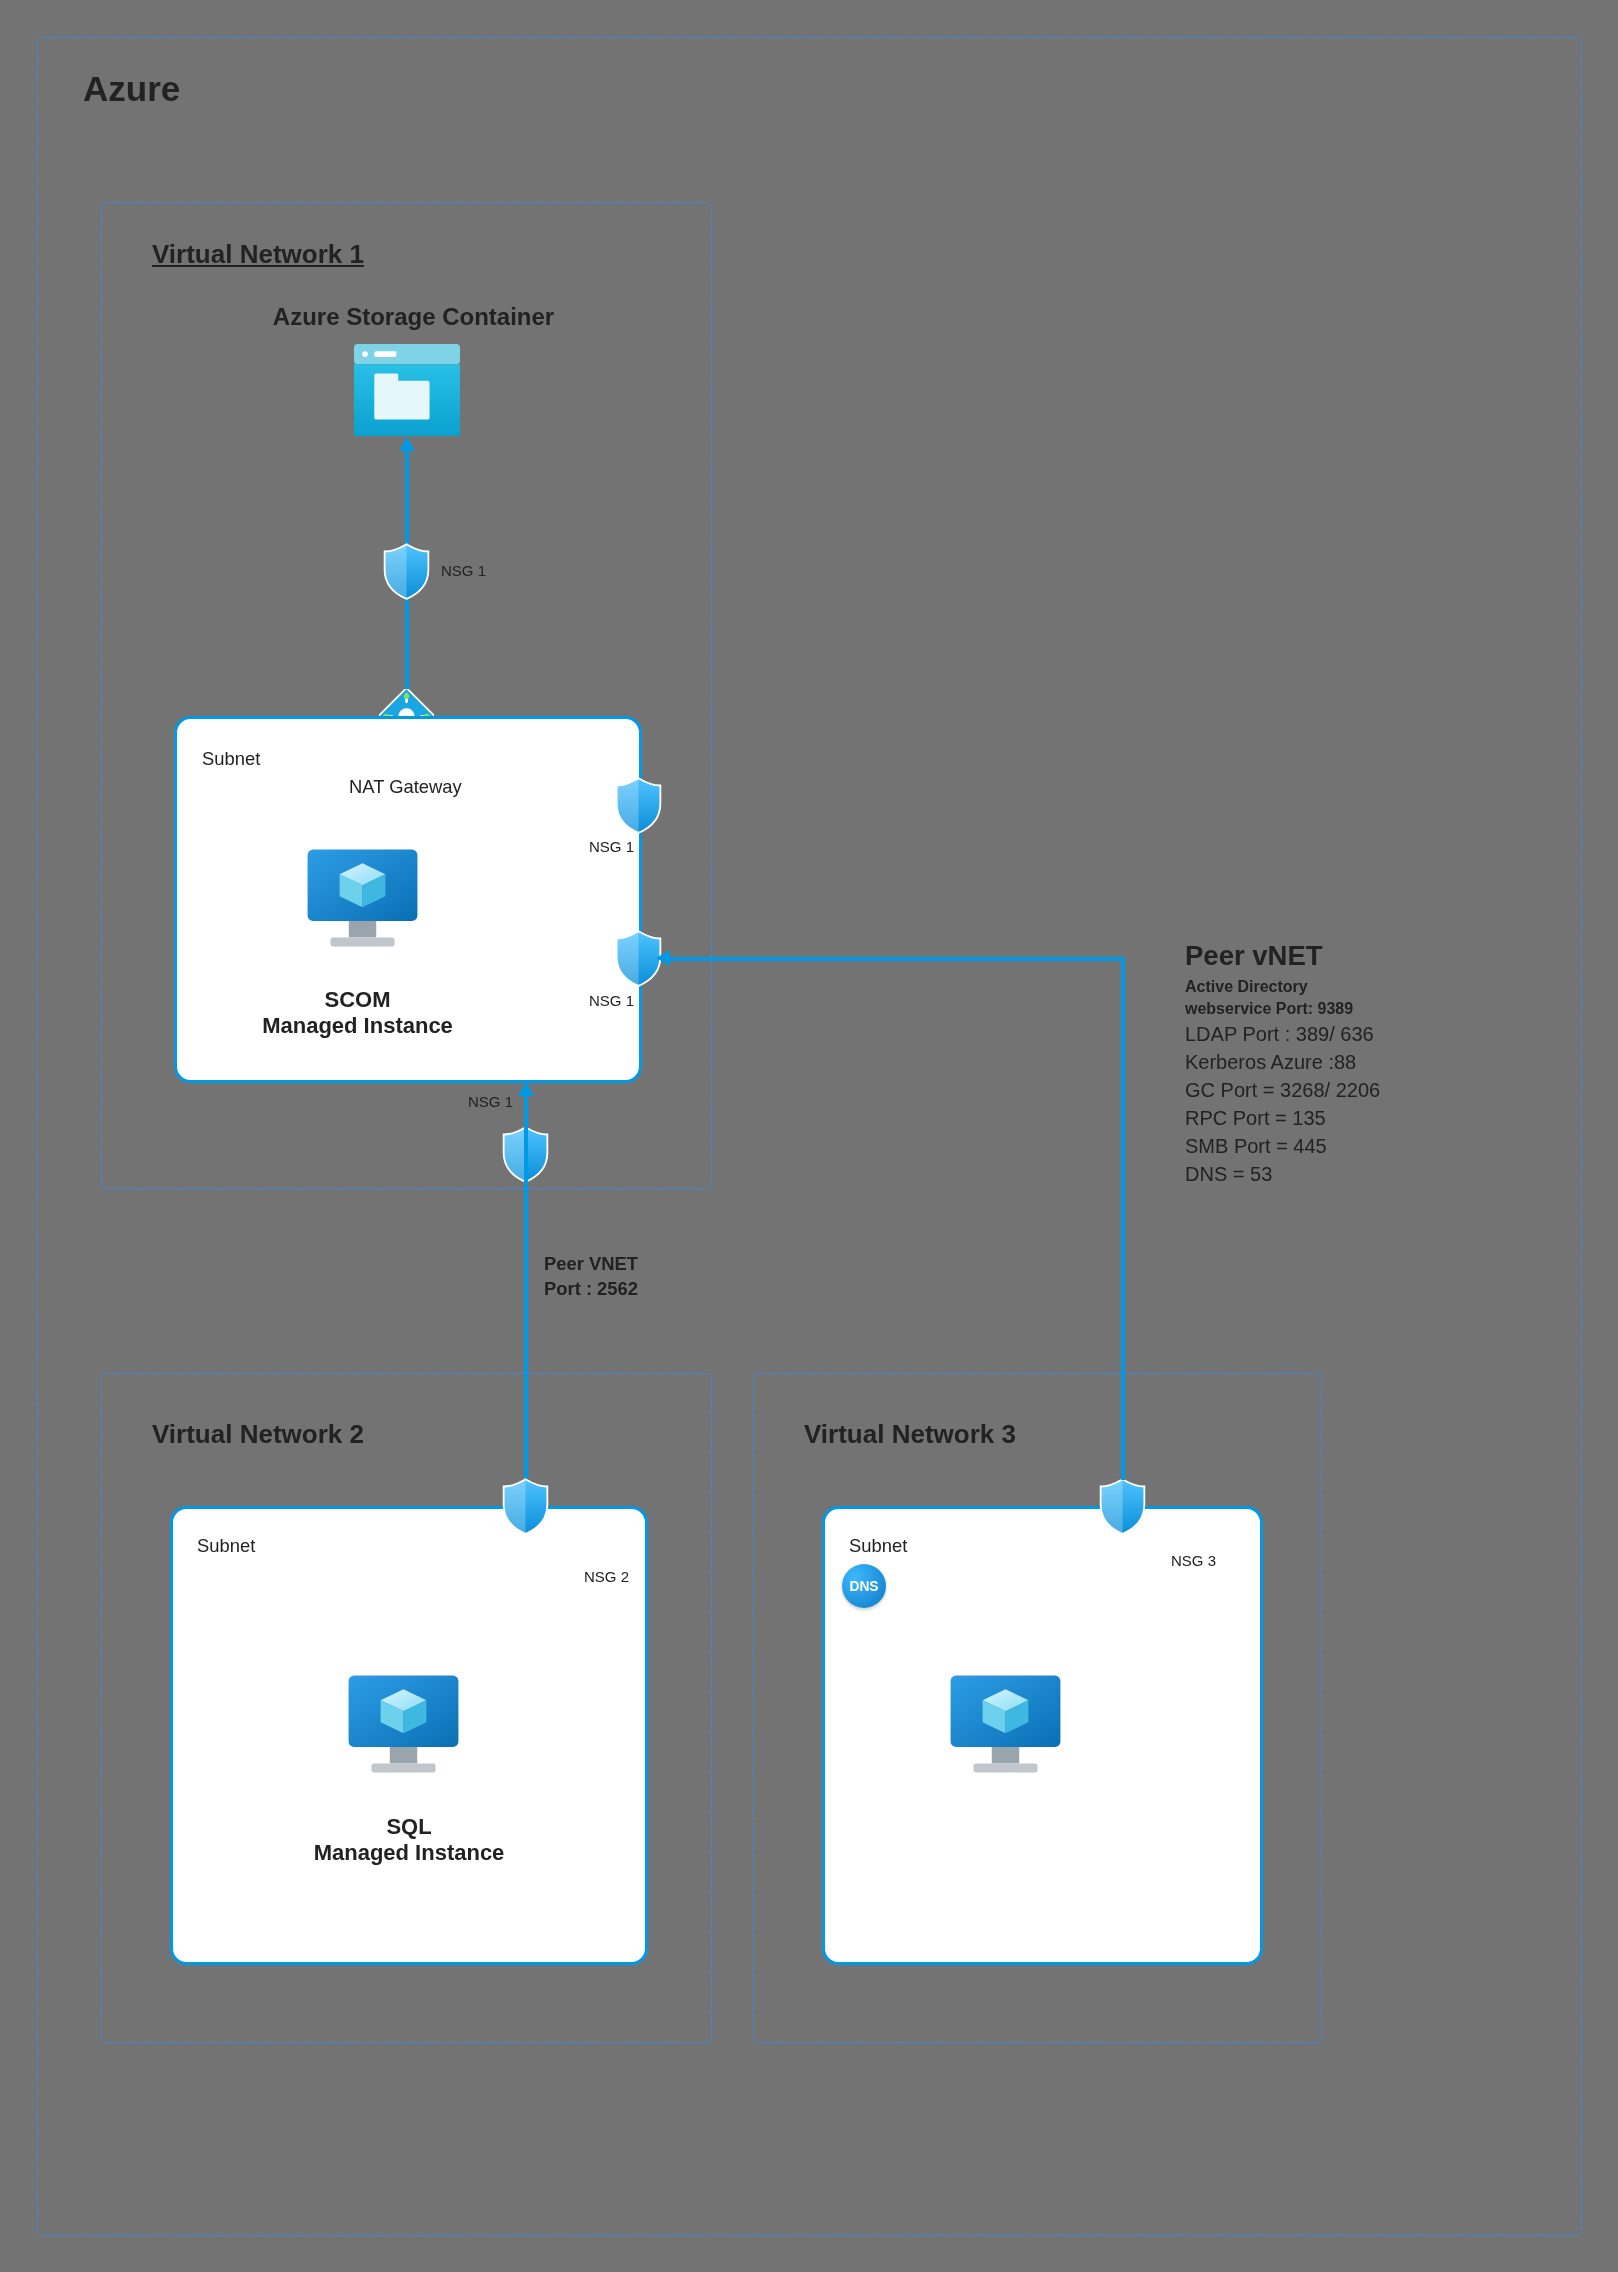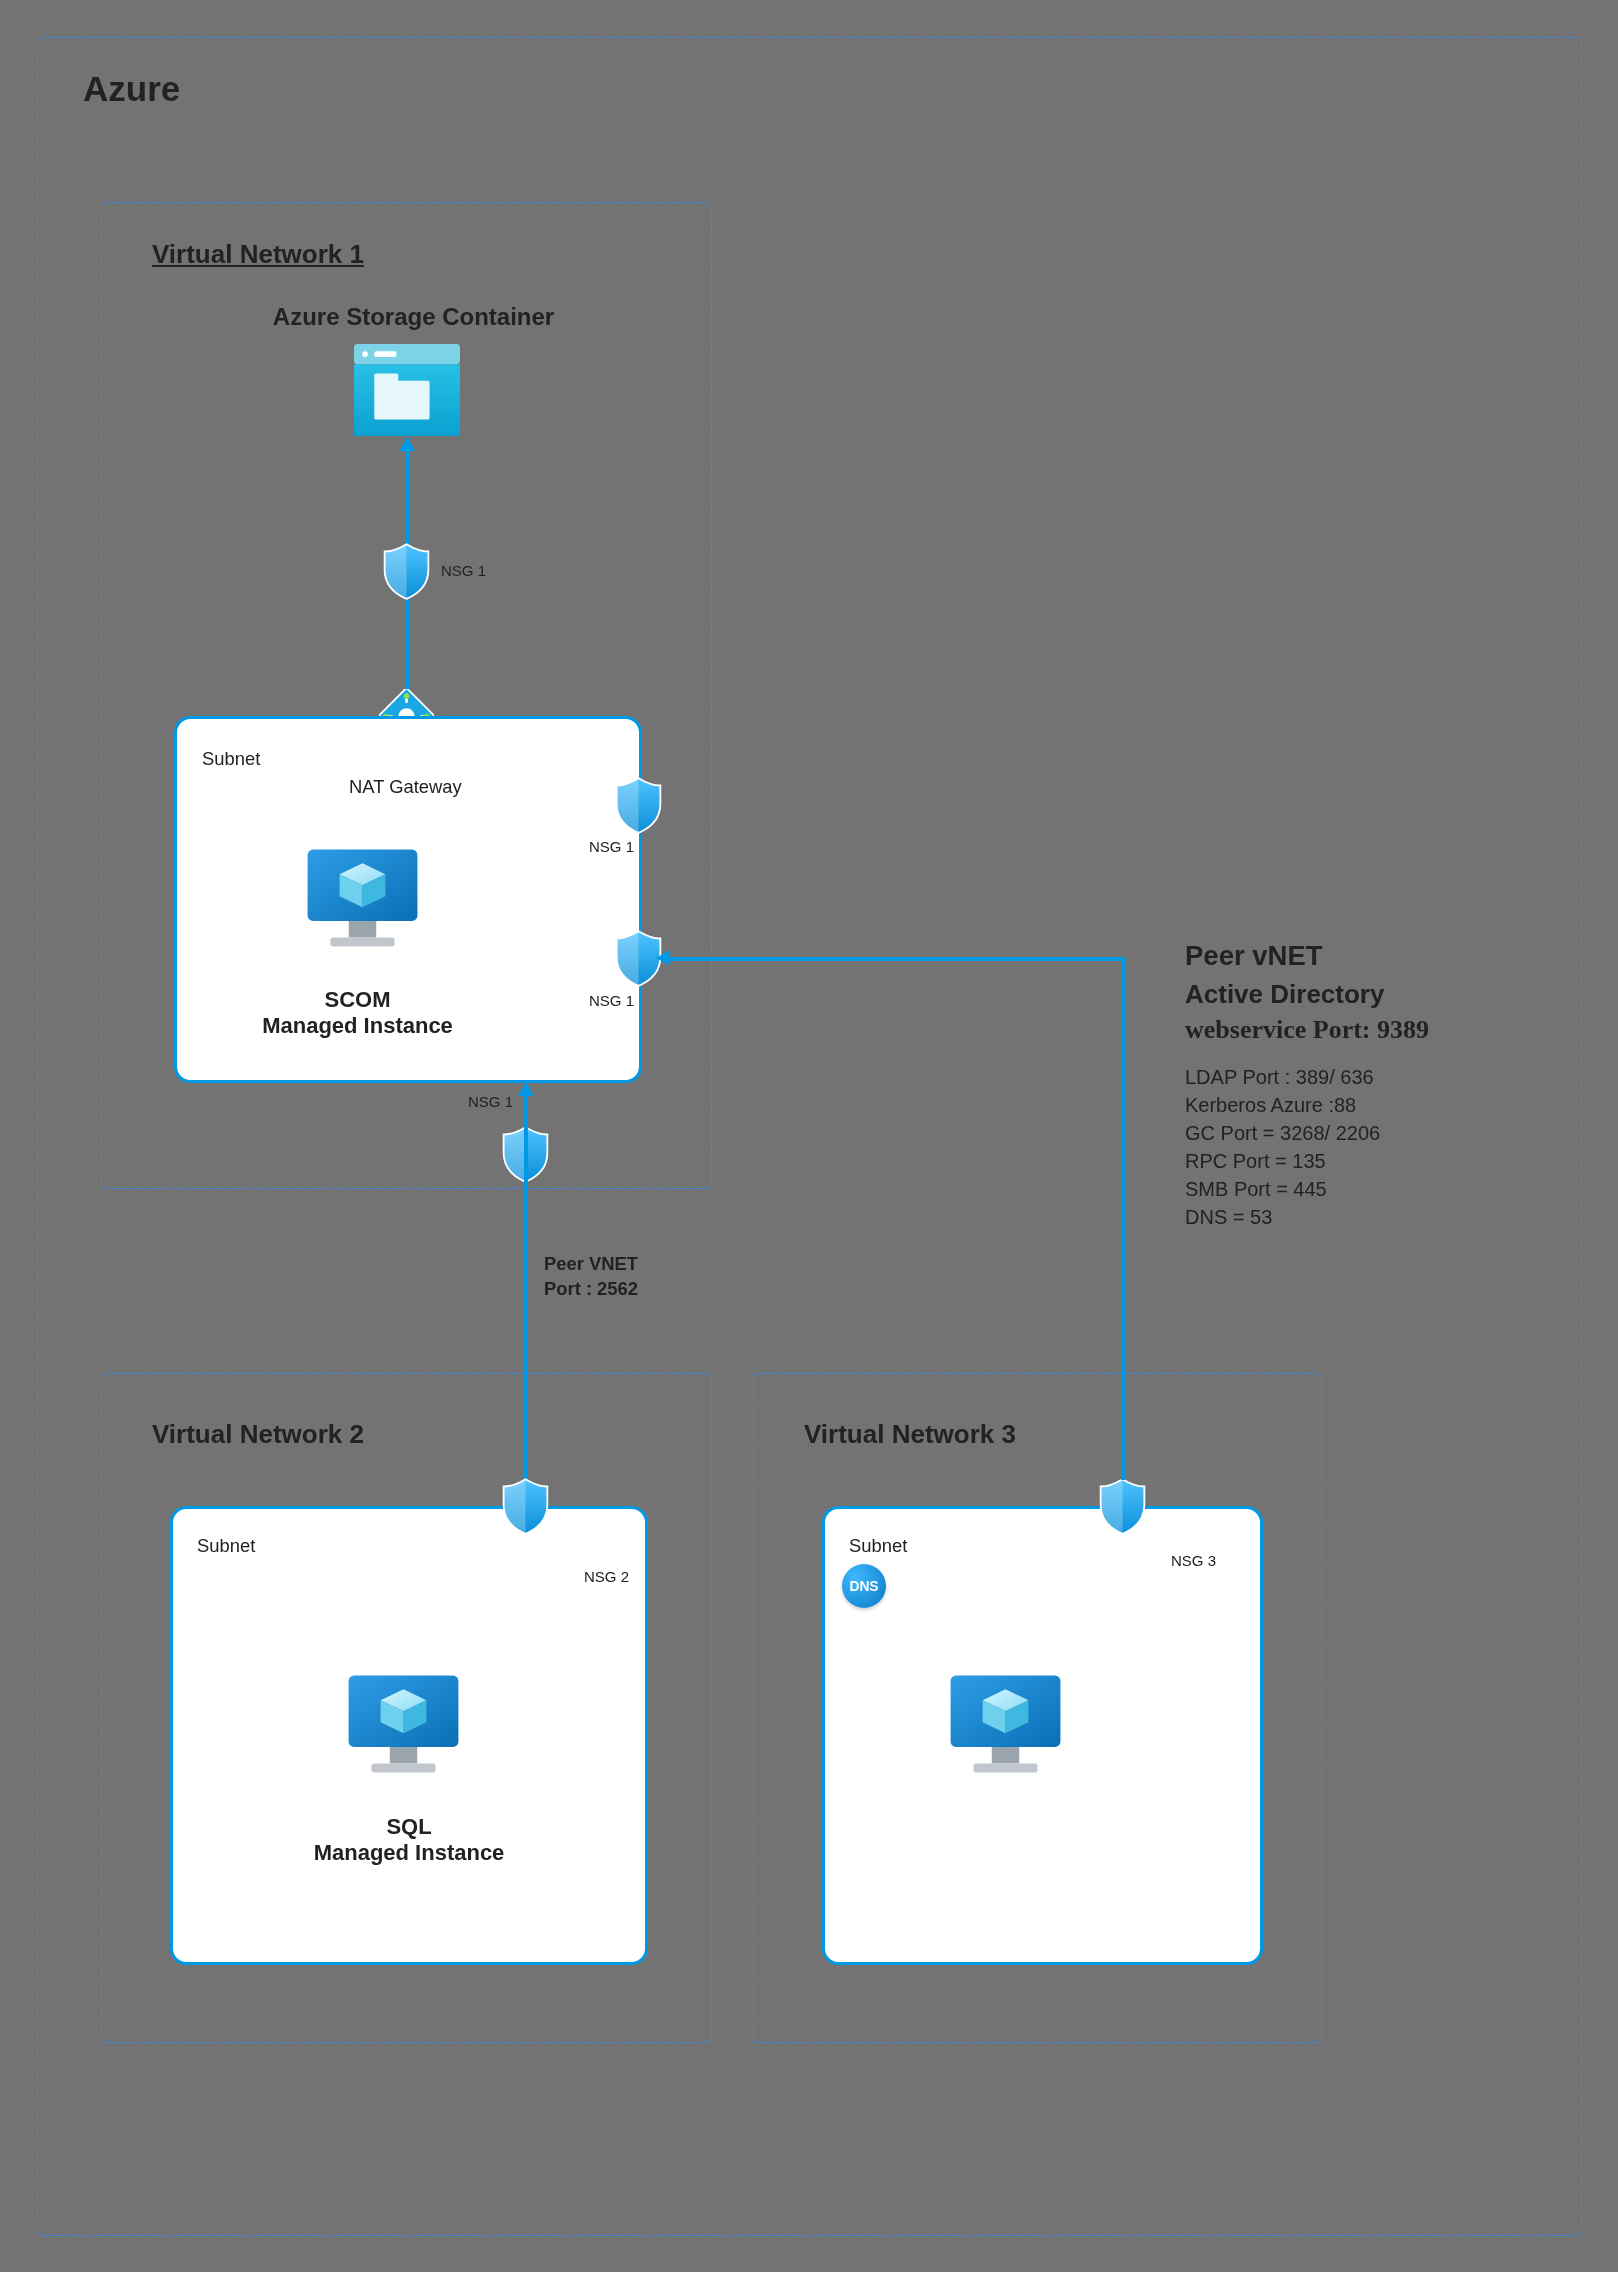--- a/index.html
+++ b/index.html
@@ -129,21 +129,21 @@
     justify-content:center;
     box-shadow: 0 1.8px 3.7px rgba(0,0,0,.2);
   }
 
   .peer-block {
     position:absolute;
     font-size: 20px;
     line-height: 1.4;
   }
   .peer-block .hdr { font-size: 27.5px; font-weight:700; }
-  .peer-block .sub { font-size: 26px; font-weight:700; }
+  .peer-block .sub { font-size: 16px; font-weight:700; }
 
   .peer-vnet-port {
     position:absolute;
     font-size:18.4px;
     font-weight:600;
     line-height:1.35;
   }
 
   .storage-title {
     position:absolute;
@@ -328,21 +328,21 @@
       </svg>
   </div>
 
   <div class="vline" style="left:1121px; top:957px; width:3.7px; height:523px;"></div>
   <div class="hline" style="left:667px; top:957px; height:3.7px; width:458px;"></div>
   <div class="arrow-left" style="left:656px; top:950px;"></div>
 
   <div class="peer-block" style="left:1185px; top:937px; width:367px;">
     <div class="hdr">Peer vNET</div>
     <div class="sub">Active Directory</div>
-    <div class="sub" style="margin-bottom:15px;font-family:Liberation Serif, serif;">webservice Port: 9389</div>
+    <div class="sub" style="margin-bottom:0;">webservice Port: 9389</div>
     <div>LDAP Port : 389/ 636</div>
     <div>Kerberos Azure :88</div>
     <div>GC Port = 3268/ 2206</div>
     <div>RPC Port = 135</div>
     <div>SMB Port = 445</div>
     <div>DNS = 53</div>
   </div>
 
 </div>
 

